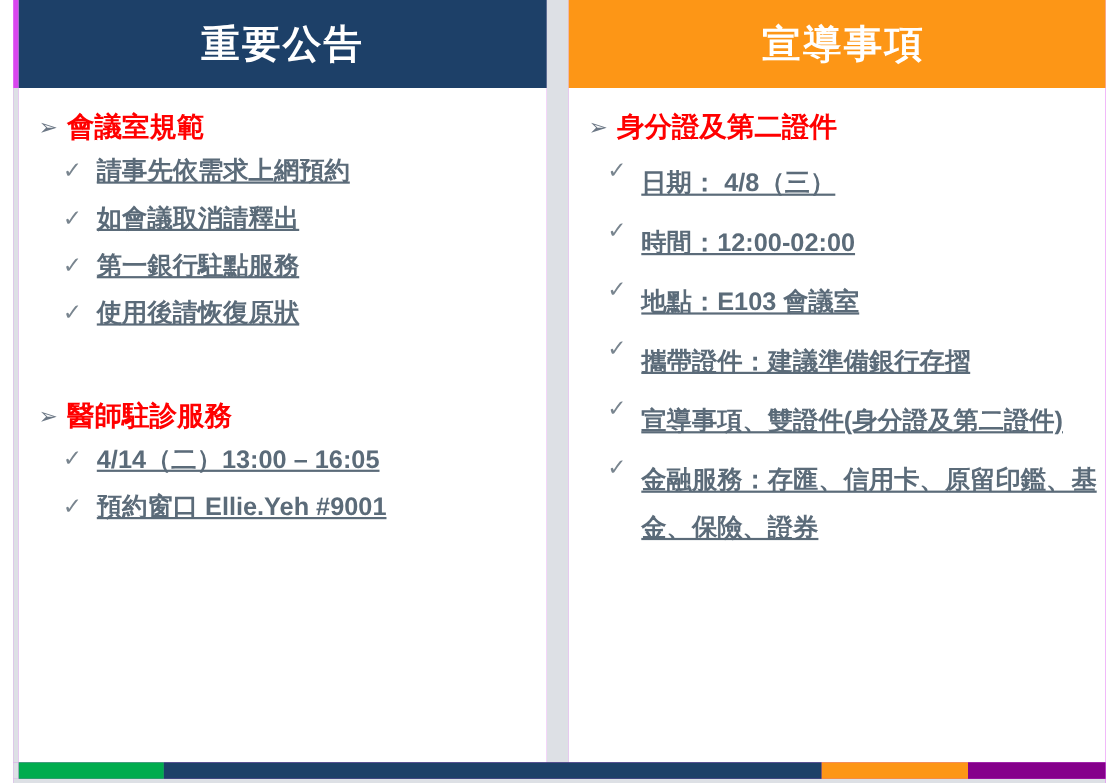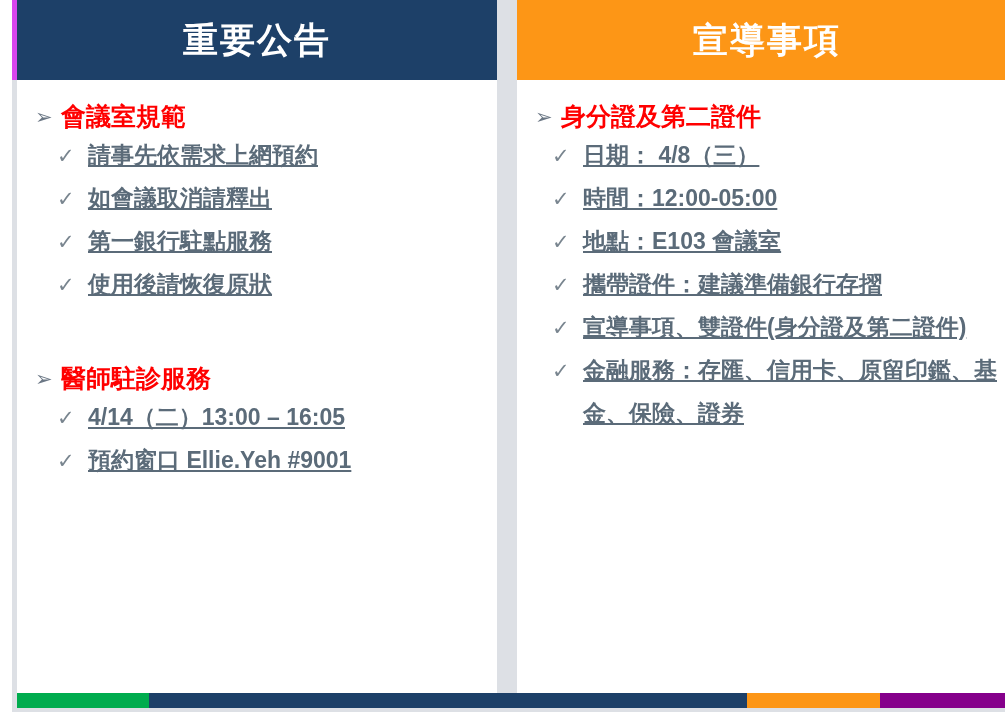--- a/index.html
+++ b/index.html
@@ -118,21 +118,21 @@
     font-size: 21px;
     font-weight: normal;
     line-height: 43px;
   }
 
   .item-text {
     display: inline-block;
     max-width: 420px;
     text-decoration: underline;
   }
-  .panel-right .item-text { max-width: 440px; }
+  .panel-right .item-text { max-width: 440px; margin-top: 11px; }
 
   
   .color-bar {
     position: absolute;
     left: 0;
     top: 693px;
     width: 1005px;
     height: 15px;
     display: flex;
   }
@@ -215,21 +215,21 @@
           <span class="arrow-icon">➢</span>
           <span class="heading-text">身分證及第二證件</span>
         </div>
         <ul class="item-list">
           <li class="item">
             <span class="check-icon">✓</span>
             <span class="item-text">日期： 4/8（三）</span>
           </li>
           <li class="item">
             <span class="check-icon">✓</span>
-            <span class="item-text">時間：12:00-05:00</span>
+            <span class="item-text">時間：12:00-02:00</span>
           </li>
           <li class="item">
             <span class="check-icon">✓</span>
             <span class="item-text">地點：E103 會議室</span>
           </li>
           <li class="item">
             <span class="check-icon">✓</span>
             <span class="item-text">攜帶證件：建議準備銀行存摺</span>
           </li>
           <li class="item">

